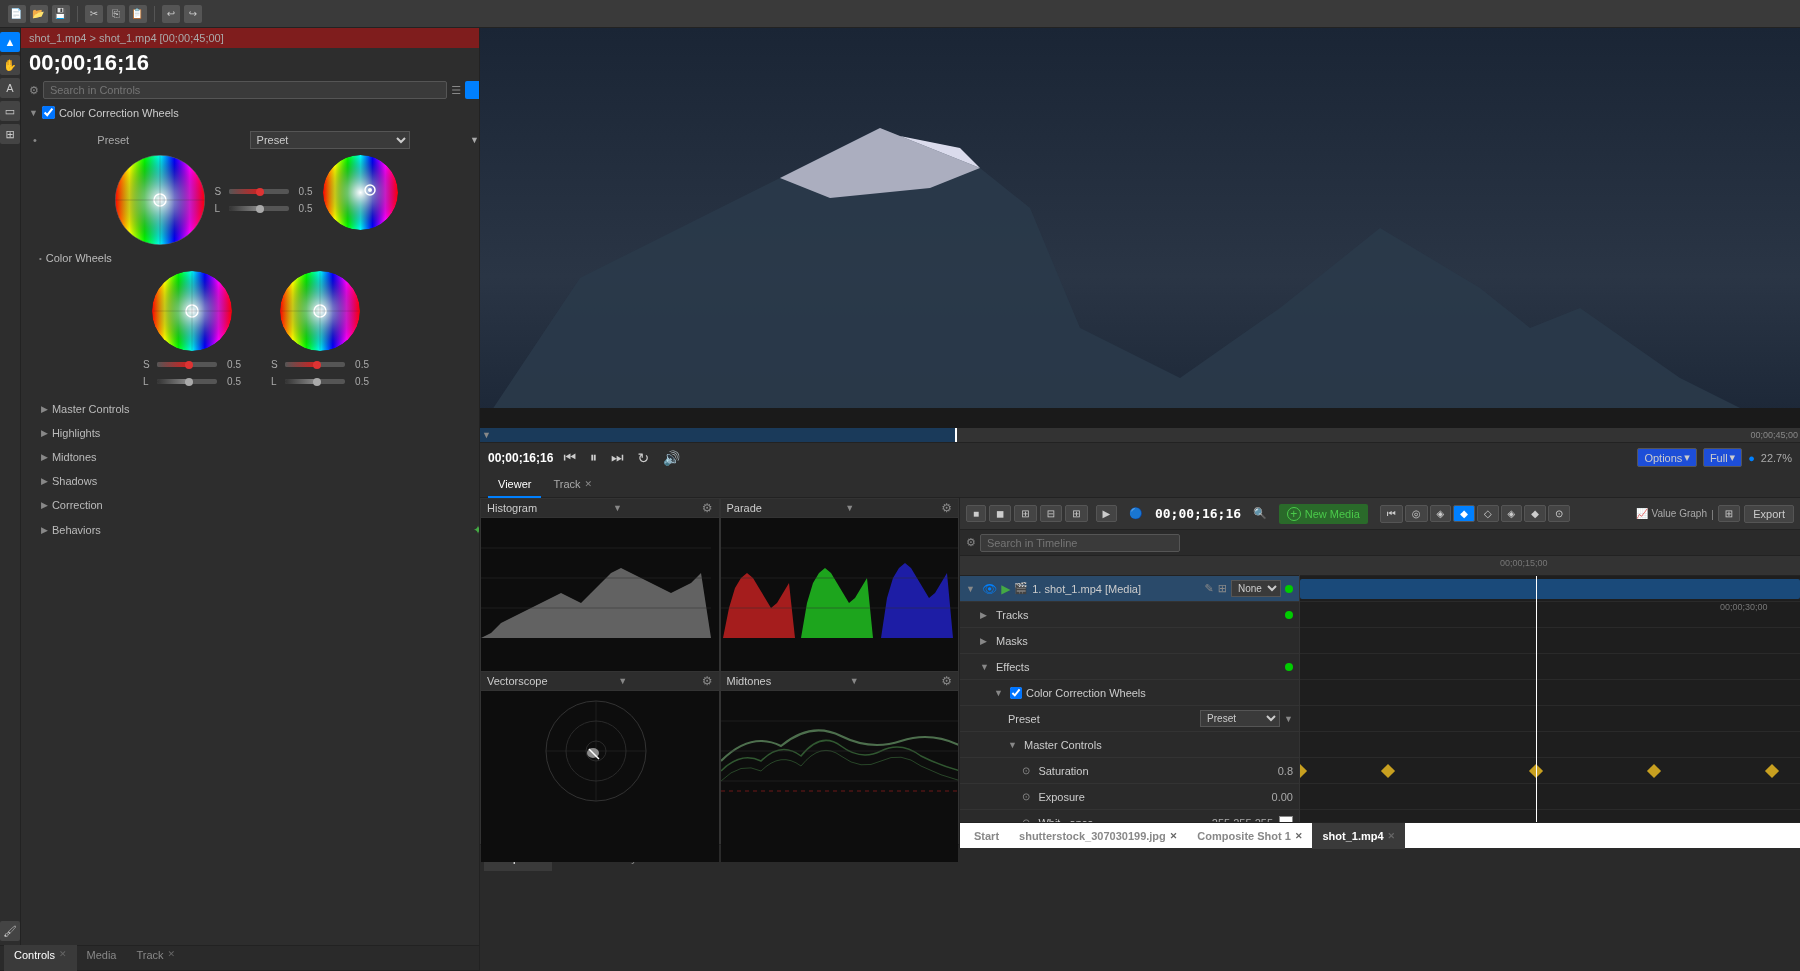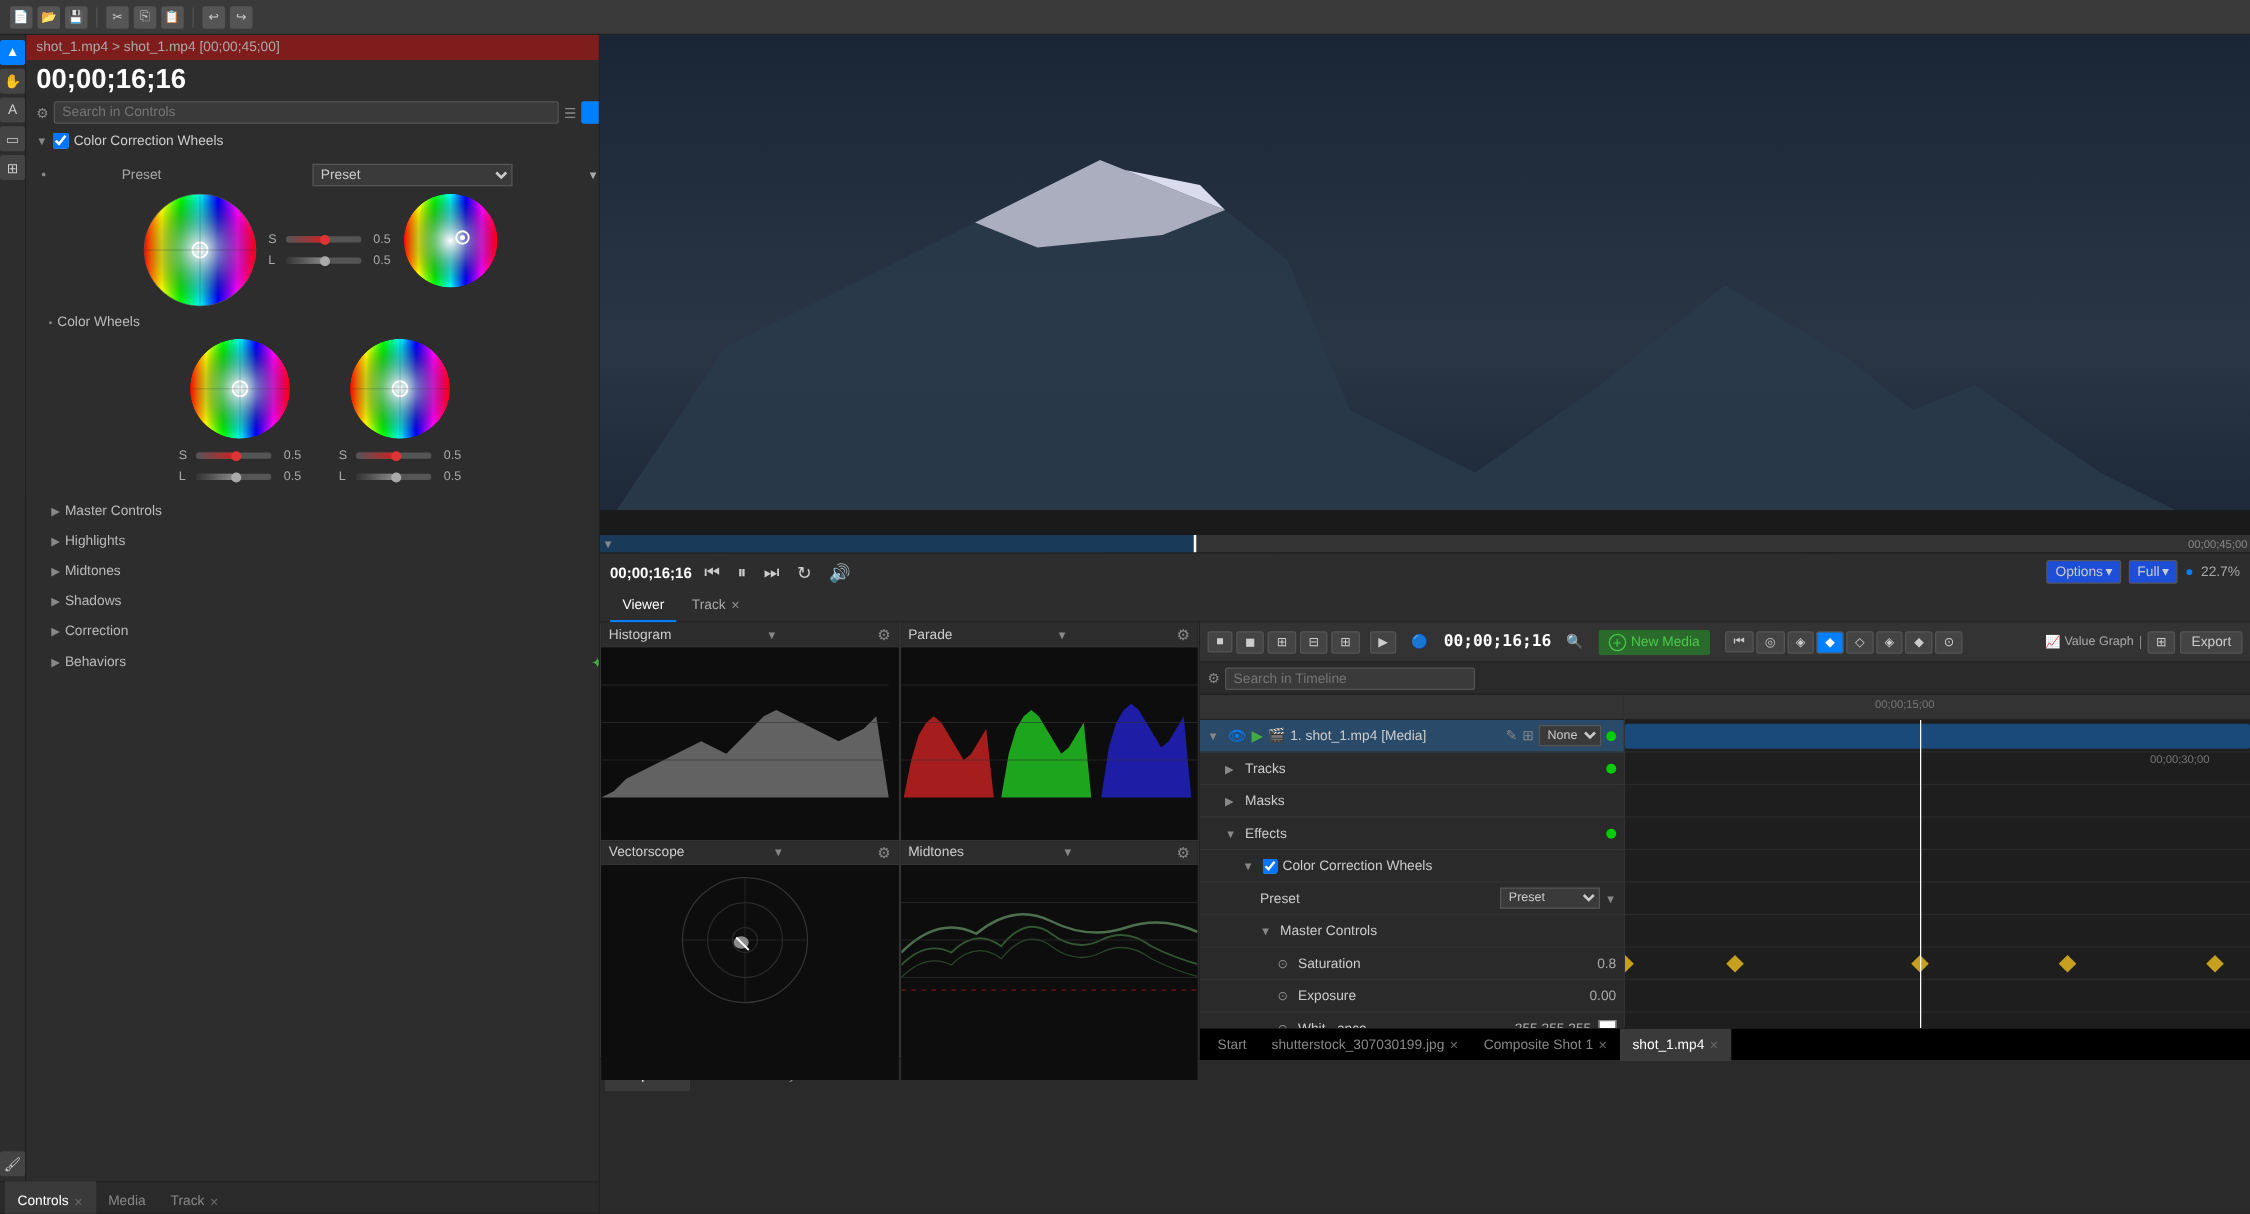--- a/index.html
+++ b/index.html
@@ -469,21 +469,21 @@
       padding: 0 4px;
       border-top: 1px solid #222;
       border-bottom: 1px solid #222;
     }
     .ctrl-tab {
       padding: 4px 10px;
       font-size: 11px;
       color: #888;
       cursor: pointer;
       display: flex;
-      align-items: flex-end;
+      align-items: flex-start;
       gap: 4px;
       height: 26px;
     }
     .ctrl-tab.active { color: #fff; background: #3a3a3a; }
 
     
     #viewer-timeline {
       height: 14px;
       background: #333;
       position: relative;
@@ -1233,21 +1233,21 @@
 
               <div class="track-row"></div>
 
               <div class="track-row"></div>
 
             </div>
 
           </div>
         </div>
 
-        <div id="bottom-tabs" style="border-top:1px solid #222;background:#000000;height:26px;display:flex;align-items:flex-start;padding:0 4px;">
+        <div id="bottom-tabs" style="border-top:1px solid #222;background:#ffffff;height:26px;display:flex;align-items:flex-start;padding:0 4px;font-weight:bold;">
           <div class="bottom-tab">
             <span>Start</span>
           </div>
           <div class="bottom-tab">
             <span>shutterstock_307030199.jpg</span>
             <span class="bottom-tab-close">✕</span>
           </div>
           <div class="bottom-tab">
             <span>Composite Shot 1</span>
             <span class="bottom-tab-close">✕</span>

